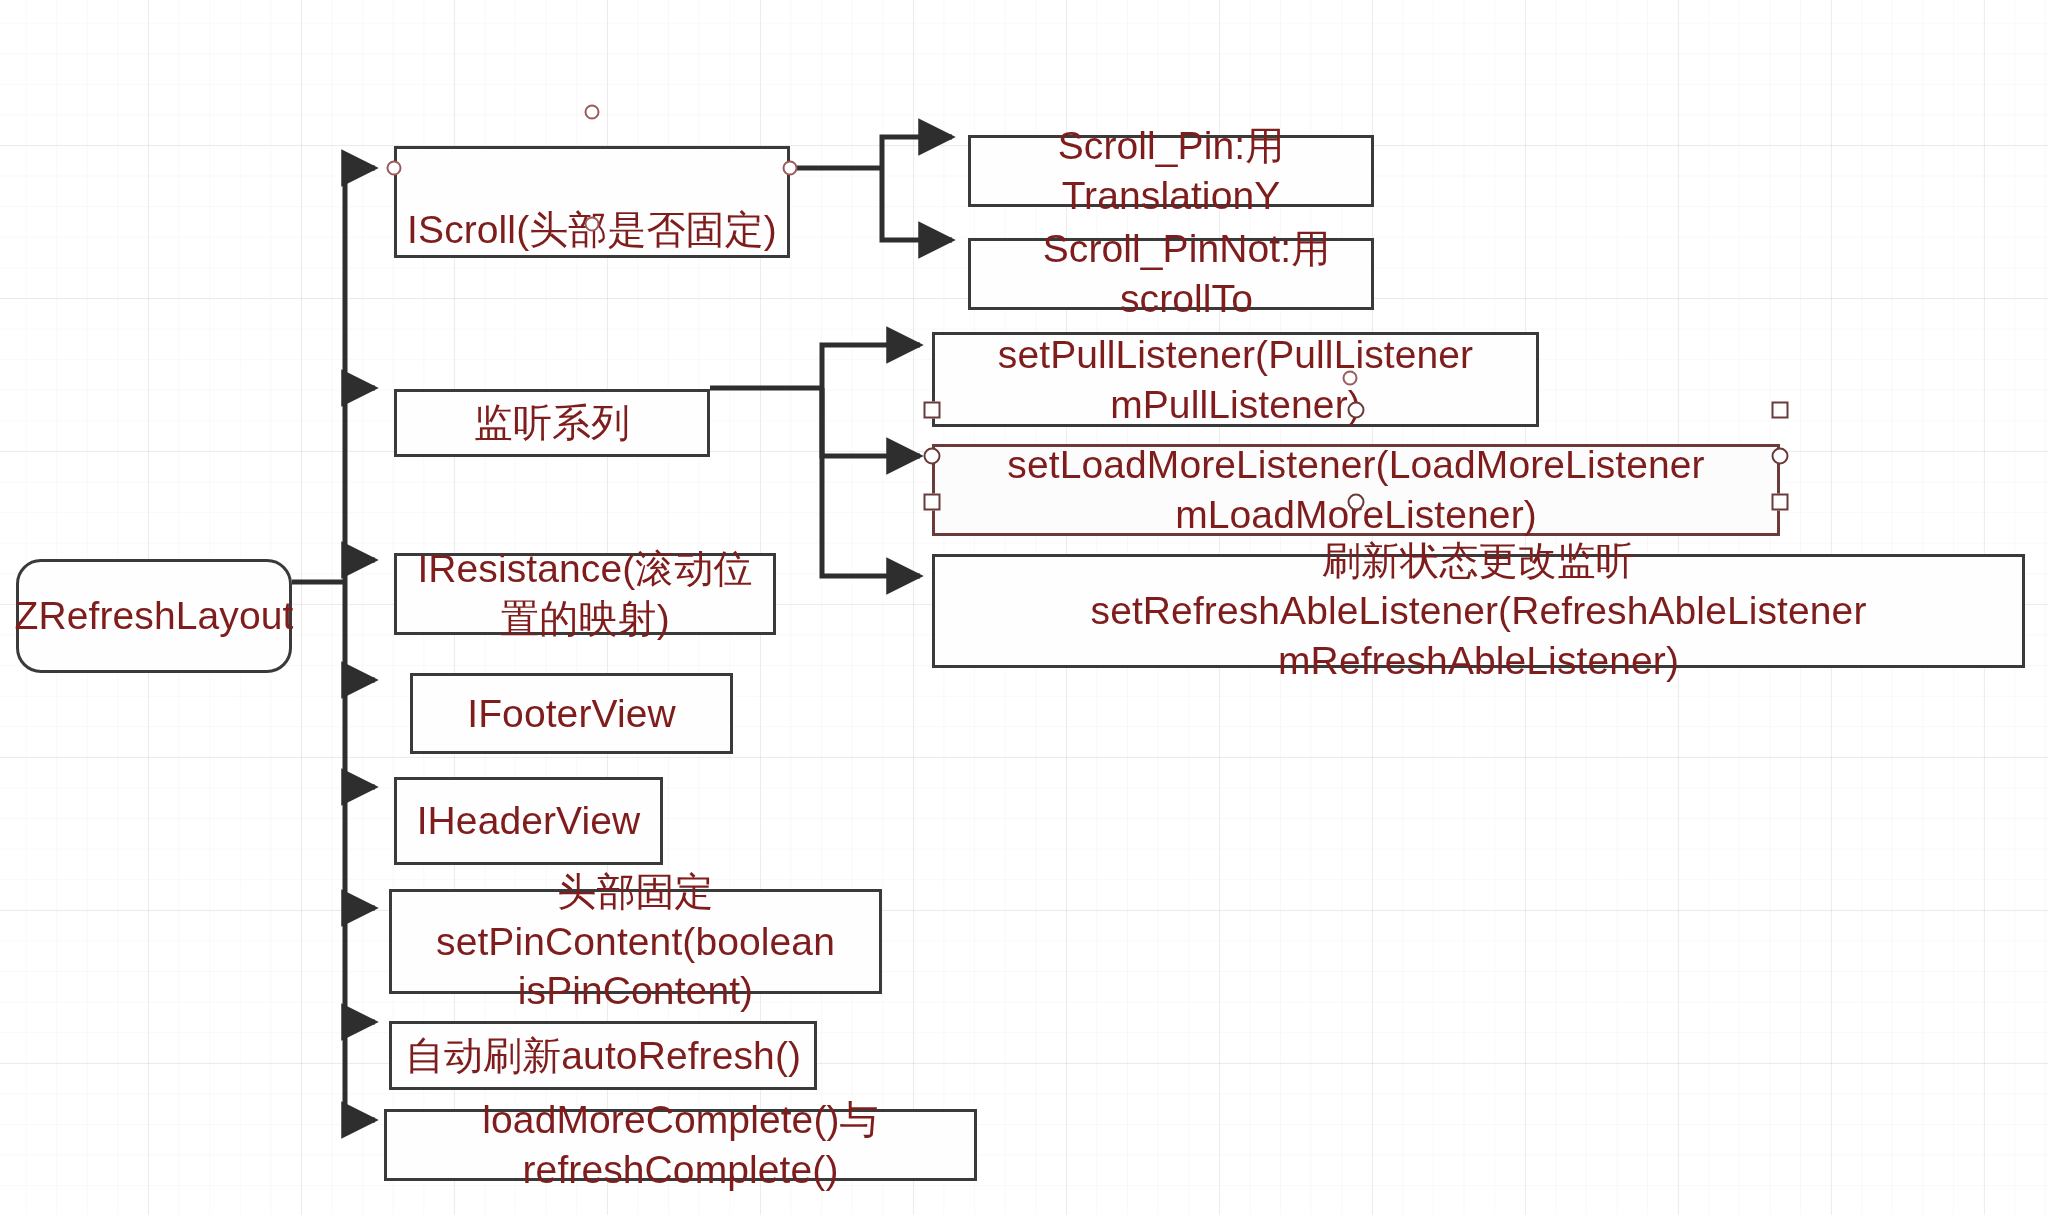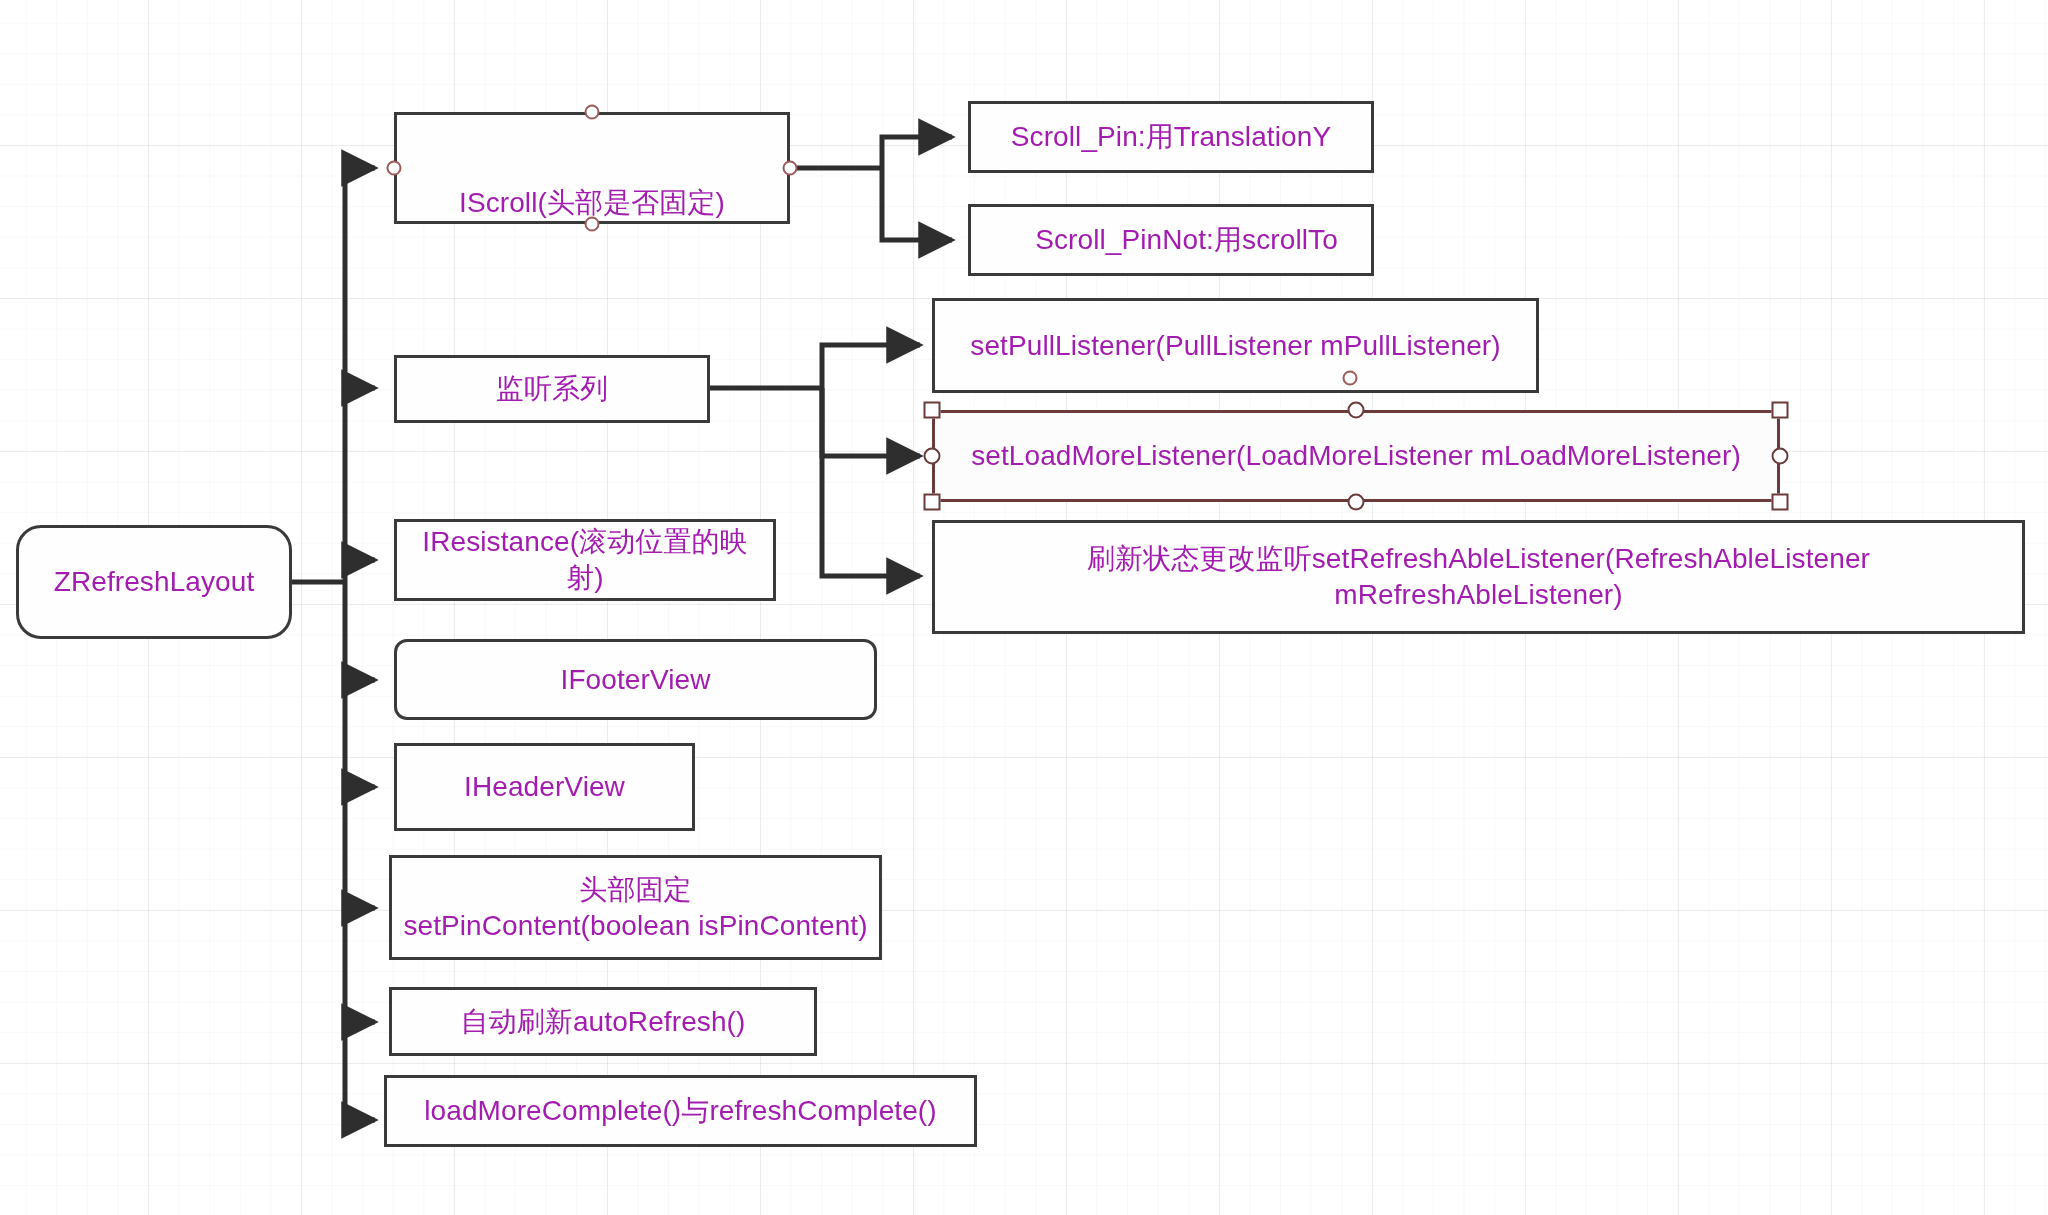--- a/index.html
+++ b/index.html
@@ -22,26 +22,27 @@
     overflow:hidden;
   }
   #wires{position:absolute;left:0;top:0;width:2048px;height:1215px;}
   .node{
     position:absolute;
     box-sizing:border-box;
     background:#fefefe;
     border:3px solid #3a3a3a;
     display:flex;align-items:center;justify-content:center;
     text-align:center;
-    color:#a21caf;
-    font-size:28px;
+    color:#7f1d1d;
+    font-size:39px;
     line-height:1.28;
     letter-spacing:.1px;
     white-space:pre-line;
     padding:0 10px;
+    margin-top:34px;
   }
   .node.selected{
     border:3px solid #6b3a3a;
     background:#fdfcfc;
   }
   
   .cp{
     position:absolute;
     width:15px;height:15px;
     box-sizing:border-box;
@@ -120,25 +121,25 @@
   <div class="cp" style="left:790px;top:168px;"></div>
 
   <div class="node" style="left:394px;top:355px;width:316px;height:68px;">
     <span>监听系列</span>
   </div>
 
   <div class="node" style="left:394px;top:519px;width:382px;height:82px;">
     <span>IResistance(滚动位置的映射)</span>
   </div>
 
-  <div class="node" style="left:394px;top:639px;width:483px;height:81px;border-radius:13px;">
+  <div class="node" style="left:410px;top:639px;width:323px;height:81px;">
     <span>IFooterView</span>
   </div>
 
-  <div class="node" style="left:394px;top:743px;width:301px;height:88px;">
+  <div class="node" style="left:394px;top:743px;width:269px;height:88px;">
     <span>IHeaderView</span>
   </div>
 
   <div class="node" style="left:389px;top:855px;width:493px;height:105px;">
     <span>头部固定
 setPinContent(boolean isPinContent)</span>
   </div>
 
   <div class="node" style="left:389px;top:987px;width:428px;height:69px;">
     <span>自动刷新autoRefresh()</span>

